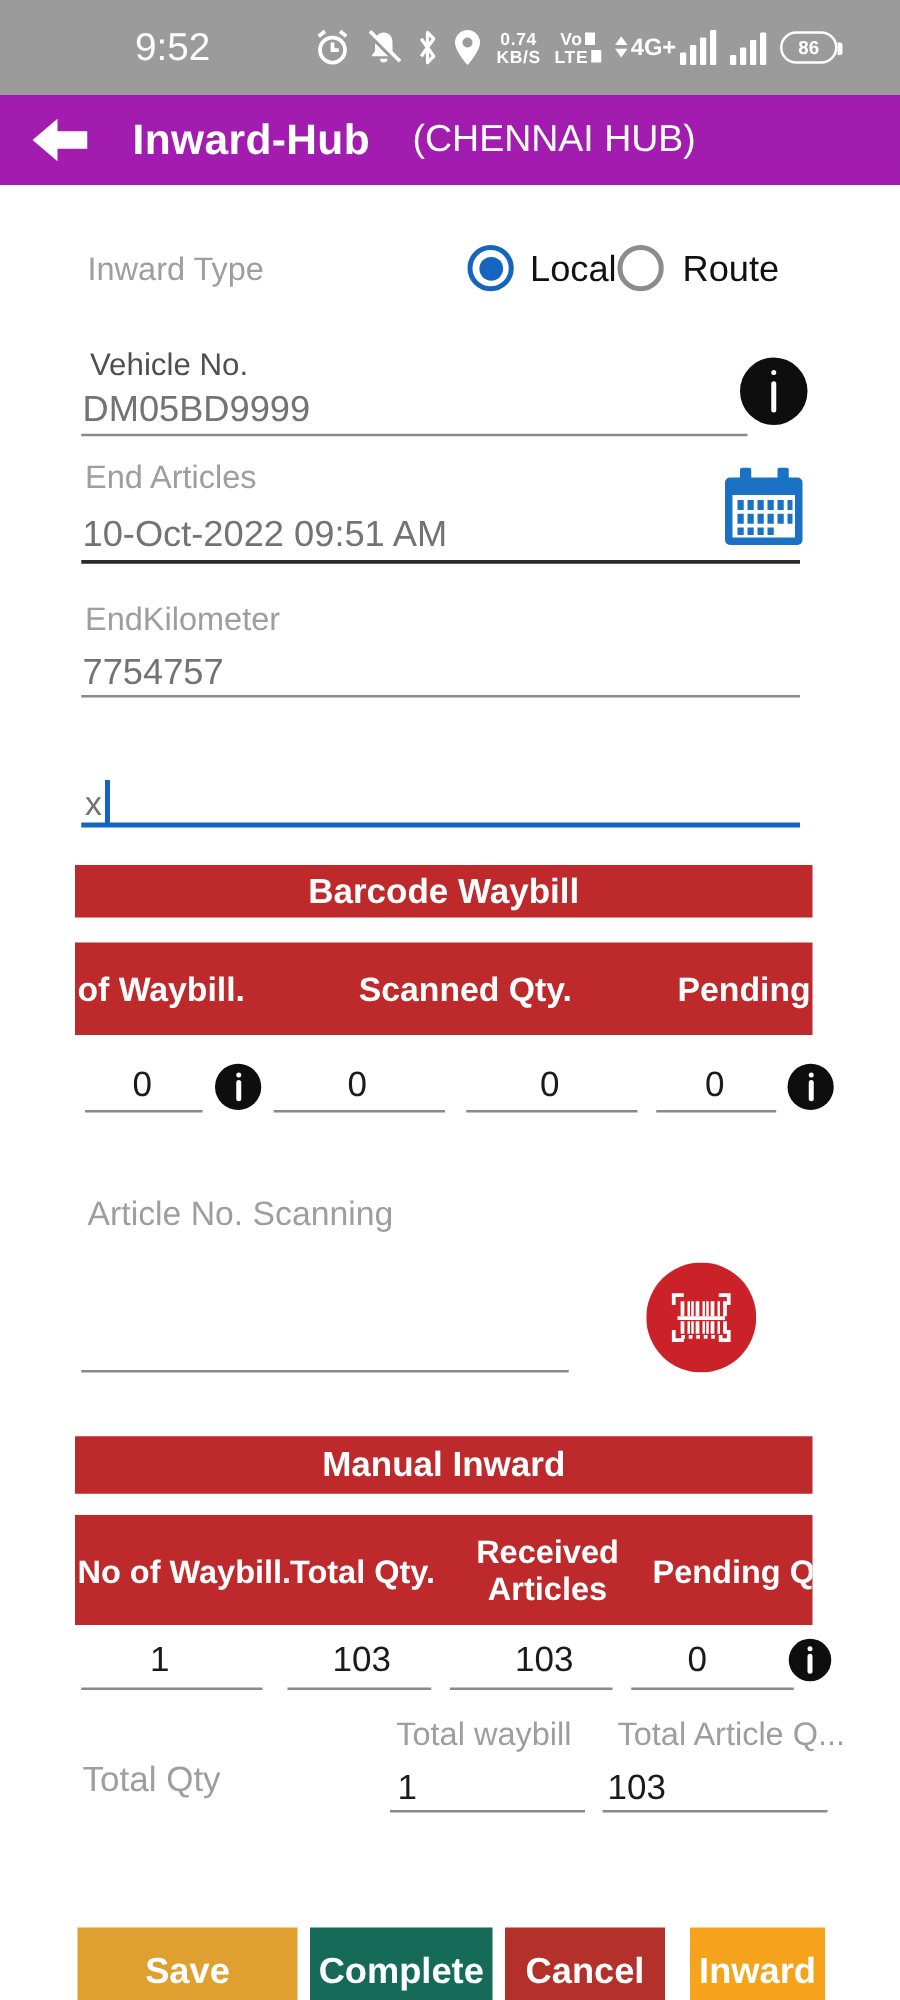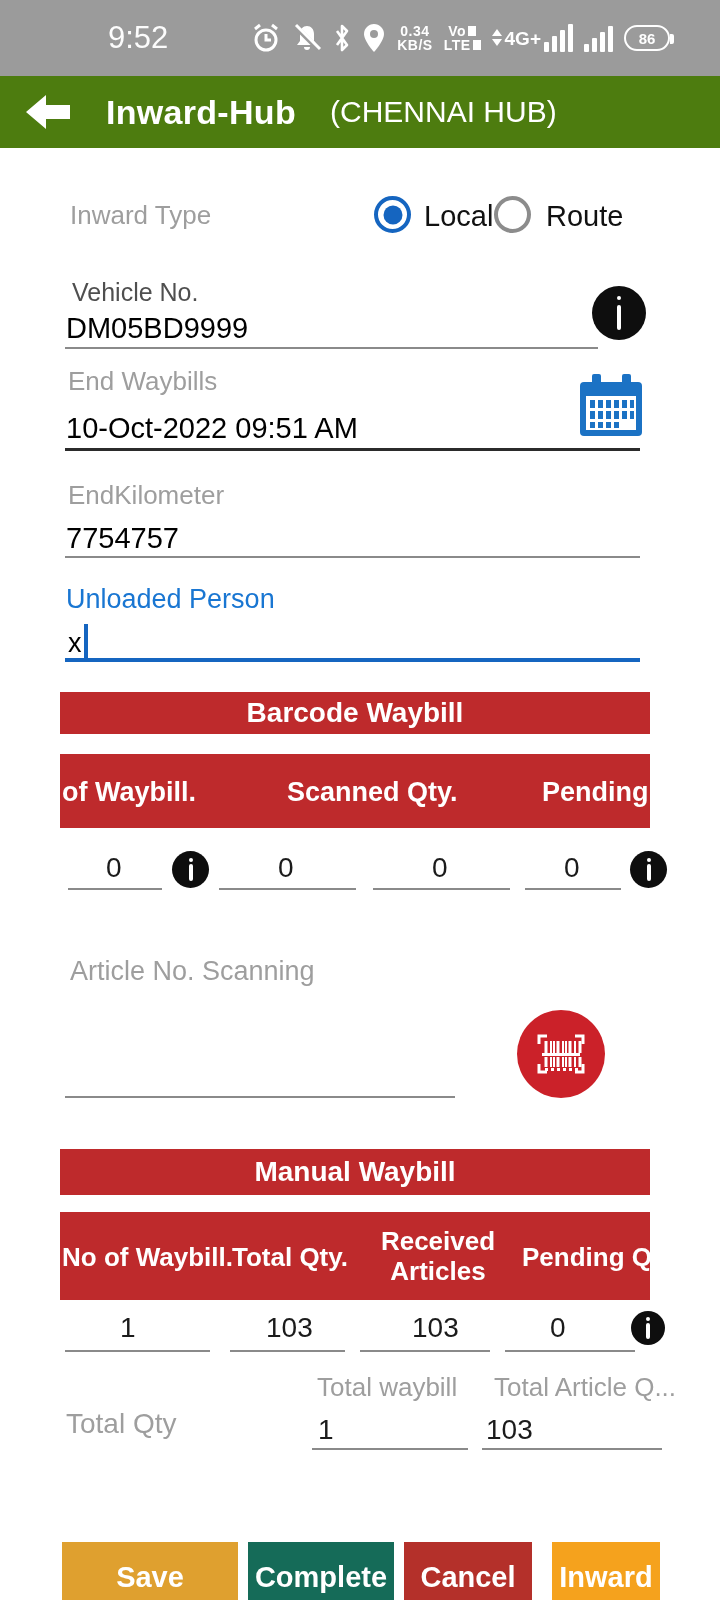--- a/index.html
+++ b/index.html
@@ -21,31 +21,31 @@
   .tri-up{width:0;height:0;border-left:5px solid transparent;border-right:5px solid transparent;border-bottom:7px solid #fff;}
   .tri-dn{width:0;height:0;border-left:5px solid transparent;border-right:5px solid transparent;border-top:7px solid #fff;}
   .fourg{font-weight:bold;font-size:19px;margin-bottom:2px;}
   .bars{display:flex;align-items:flex-end;gap:3px;height:28px;}
   .bars i{display:block;width:5px;background:#fff;border-radius:1px;}
   .battery{position:relative;width:46px;height:26px;border:2px solid #fff;border-radius:13px;
     display:flex;align-items:center;justify-content:center;font-size:15px;font-weight:bold;color:#fff;}
   .battery:after{content:"";position:absolute;right:-6px;top:7px;width:4px;height:10px;background:#fff;border-radius:0 2px 2px 0;}
 
   
-  .appbar{position:absolute;left:0;top:76px;width:720px;height:72px;background:#4d7c0f;
+  .appbar{position:absolute;left:0;top:76px;width:720px;height:72px;background:#a21caf;
     display:flex;align-items:center;color:#fff;}
   .back-btn{position:absolute;left:26px;top:17px;width:44px;height:38px;cursor:pointer;}
   .appbar-title{position:absolute;left:106px;font-size:34px;font-weight:bold;letter-spacing:.3px;}
   .appbar-sub{position:absolute;left:330px;font-size:30px;font-weight:400;}
 
   
   .lbl{position:absolute;font-size:26px;color:#9E9E9E;}
   .lbl-dark{color:#4F4F4F;font-size:25px;}
   .lbl-blue{color:#1976D2;font-size:27px;}
-  .val{position:absolute;font-size:29px;color:#000000;}
+  .val{position:absolute;font-size:29px;color:#737373;}
   .uline{position:absolute;height:2px;background:#8A8A8A;}
   .uline-dark{height:3px;background:#2B2B2B;}
   .uline-blue{height:4px;background:#1565C0;}
   .cursor{position:absolute;width:4px;height:36px;background:#1565C0;}
 
   
   .radio{position:absolute;width:37px;height:37px;border-radius:50%;border:4px solid #8C8C8C;background:#fff;}
   .radio.sel{border-color:#1565C0;}
   .radio.sel:after{content:"";position:absolute;left:50%;top:50%;transform:translate(-50%,-50%);
     width:19px;height:19px;border-radius:50%;background:#1565C0;}
@@ -116,21 +116,21 @@
             <path d="M4 8l10 14-5 5V3l5 5L4 22" stroke="#fff" stroke-width="2.6" fill="none" stroke-linejoin="round"></path>
           </svg>
       </span>
       <span>
         <svg width="24" height="30" viewBox="0 0 24 30">
             <path fill="#fff" d="M12 1C6.5 1 2 5.5 2 11c0 7 10 18 10 18s10-11 10-18c0-5.5-4.5-10-10-10z"></path>
           <circle cx="12" cy="11" r="4" fill="#9B9B9B"></circle>
           </svg>
       </span>
       <span class="sb-stack">
-        <span>0.34</span>
+        <span>0.74</span>
         <span>KB/S</span>
       </span>
       <span class="sb-stack">
         <span><span>Vo</span><span class="sq"></span></span>
         <span><span>LTE</span><span class="sq"></span></span>
       </span>
       <span class="net4g">
         <span class="updown">
             <span class="tri-up"></span>
             <span class="tri-dn"></span>
@@ -172,21 +172,21 @@
   <span class="radio-lbl" style="left:546px;top:200px;">Route</span>
 
   <span class="lbl lbl-dark" style="left:72px;top:278px;">Vehicle No.</span>
   <span class="val" style="left:66px;top:312px;">DM05BD9999</span>
   <span class="uline" style="left:65px;top:347px;width:533px;"></span>
   <span class="info-icon" style="left:592px;top:286px;width:54px;height:54px;">
       <span class="dot"></span>
       <span class="stem"></span>
     </span>
 
-  <span class="lbl" style="left:68px;top:366px;">End Waybills</span>
+  <span class="lbl" style="left:68px;top:366px;">End Articles</span>
   <span style="position:absolute;left:578px;top:374px;">
     <svg width="66" height="64" viewBox="0 0 66 64">
       <rect x="14" y="0" width="9" height="14" rx="2" fill="#1B72C4"></rect>
       <rect x="44" y="0" width="9" height="14" rx="2" fill="#1B72C4"></rect>
       <rect x="2" y="8" width="62" height="54" rx="4" fill="#1B72C4"></rect>
       <rect x="8" y="22" width="50" height="34" fill="#fff"></rect>
       <g fill="#1B72C4">
         <rect x="12" y="26" width="5" height="8"></rect>
           <rect x="20" y="26" width="5" height="8"></rect>
         <rect x="28" y="26" width="5" height="8"></rect>
@@ -206,21 +206,20 @@
       </g>
     </svg>
   </span>
   <span class="val" style="left:66px;top:412px;">10-Oct-2022 09:51 AM</span>
   <span class="uline uline-dark" style="left:65px;top:448px;width:575px;"></span>
 
   <span class="lbl" style="left:68px;top:480px;">EndKilometer</span>
   <span class="val" style="left:66px;top:522px;">7754757</span>
   <span class="uline" style="left:65px;top:556px;width:575px;"></span>
 
-  <span class="lbl lbl-blue" style="left:66px;top:584px;">Unloaded Person</span>
   <span class="val" style="left:68px;top:628px;font-size:27px;">x</span>
   <span class="cursor" style="left:84px;top:624px;"></span>
   <span class="uline uline-blue" style="left:65px;top:658px;width:575px;"></span>
 
   <div class="redbar" style="top:692px;height:42px;">
     <span>Barcode Waybill</span>
   </div>
 
   <div class="redbar hdr" style="top:754px;height:74px;">
     <span class="hdr-cell" style="left:2px;top:23px;">of Waybill.</span>
@@ -271,21 +270,21 @@
           </g>
         <g stroke-width="2">
             <path d="M34 47v10M37 47v10M46 47v10M49 47v10M58 47v10"></path>
           </g>
         <path d="M28 59.5h36" stroke-width="3" stroke-dasharray="3 3"></path>
       </g>
     </svg>
   </span>
 
   <div class="redbar" style="top:1149px;height:46px;">
-    <span>Manual Waybill</span>
+    <span>Manual Inward</span>
   </div>
 
   <div class="redbar hdr" style="top:1212px;height:88px;">
     <span class="hdr-cell" style="left:2px;top:30px;font-size:26px;">No of Waybill.</span>
     <span class="hdr-cell" style="left:172px;top:30px;font-size:26px;">Total Qty.</span>
     <span class="hdr-cell wrap" style="left:318px;top:15px;width:120px;">Received Articles</span>
     <span class="hdr-cell" style="left:462px;top:30px;font-size:26px;">Pending Qty.</span>
   </div>
 
   <span class="cell-val" style="left:120px;top:1312px;">1</span>

